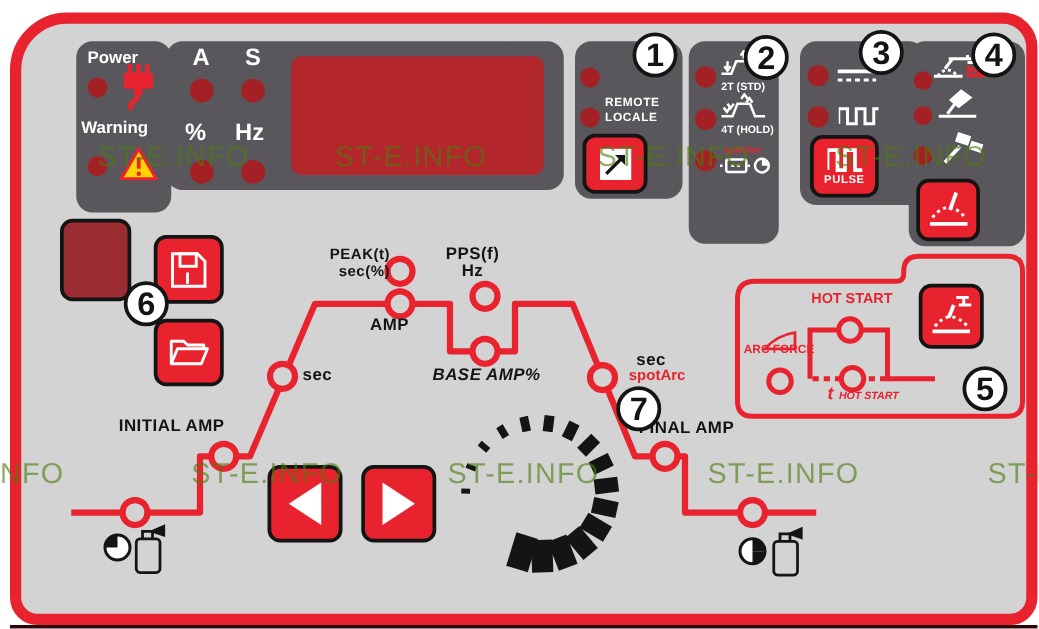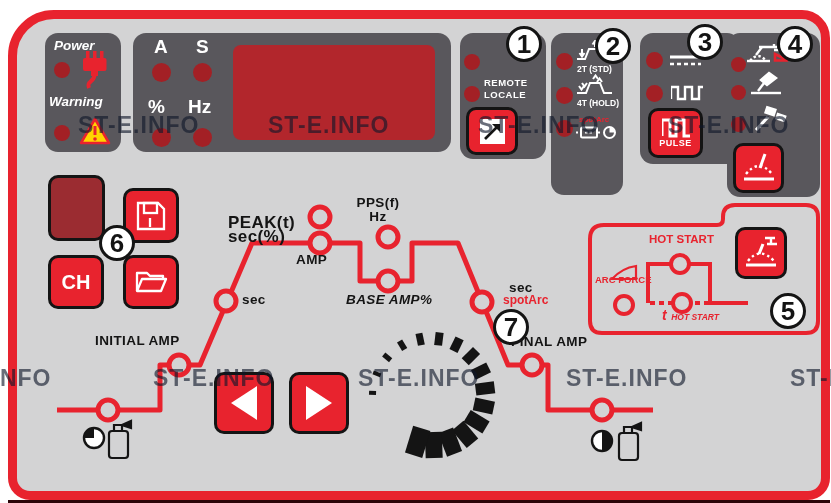--- a/index.html
+++ b/index.html
@@ -10,38 +10,38 @@
   .bottom-edge{position:absolute;left:8px;top:500px;width:822px;height:3px;background:#2b0508;}
   .box{position:absolute;background:#59575c;border-radius:13px;}
   .led{position:absolute;border-radius:50%;background:#a32025;}
   .ring{fill:#d3d3d4;stroke:#e8232e;stroke-width:5;}
   .btn{position:absolute;background:#e8232e;border:3px solid #141414;border-radius:10px;
        display:flex;align-items:center;justify-content:center;flex-direction:column;
        padding:0;cursor:pointer;box-sizing:border-box;}
   .wlbl{position:absolute;color:#fff;font-weight:bold;white-space:nowrap;}
   .rlbl{position:absolute;color:#e8232e;font-weight:bold;white-space:nowrap;}
   .blbl{position:absolute;color:#141414;font-weight:bold;white-space:nowrap;letter-spacing:.4px;}
-  .wm{position:absolute;color:#0f172a;opacity:.62;font-weight:bold;font-size:23px;
+  .wm{position:absolute;color:#4d7c0f;opacity:.62;font-weight:normal;font-size:23px;
       letter-spacing:1px;white-space:nowrap;z-index:40;pointer-events:none;}
   .callout{position:absolute;width:36px;height:36px;border-radius:50%;background:#fff;
            border:3px solid #141414;color:#141414;font-weight:bold;font-size:26px;
            display:flex;align-items:center;justify-content:center;z-index:50;box-sizing:border-box;}
   .btn-txt{color:#fff;font-weight:bold;}
   svg{display:block;}
   .overlay{position:absolute;left:0;top:0;z-index:10;pointer-events:none;}
   .abs{position:absolute;}
 </style>
 </head>
 <body>
 
 <div class="stage">
   <div class="panel"></div>
   <div class="bottom-edge"></div>
 
-  <div class="box" style="left:45px;top:33px;width:76px;height:119px;font-style:italic;">
+  <div class="box" style="left:61px;top:33px;width:76px;height:137px;">
     <div class="wlbl" style="left:9px;top:5px;font-size:13.5px;">Power</div>
     <div class="led" style="left:9px;top:29px;width:16px;height:16px;"></div>
     <span class="abs" style="left:36px;top:18px;">
       <svg width="28" height="40" viewBox="0 0 28 40">
         <g fill="#e8232e">
           <rect x="5" y="0" width="3.5" height="9"></rect>
             <rect x="12" y="0" width="3.5" height="9"></rect>
             <rect x="19" y="0" width="3.5" height="9"></rect>
           <rect x="2" y="7" width="23.5" height="13" rx="2"></rect>
             <rect x="10" y="19" width="7" height="6"></rect>
@@ -205,23 +205,20 @@
   <div class="btn" style="left:123px;top:188px;width:56px;height:55px;">
     <span>
       <svg width="32" height="32" viewBox="0 0 32 32">
         <g stroke="#fff" stroke-width="2.3" fill="none">
           <path d="M3,3 H23 L29,9 V29 H3 Z"></path>
           <rect x="9" y="3" width="13" height="10"></rect>
           <path d="M15,18 V27"></path>
         </g>
       </svg>
     </span>
-  </div>
-  <div class="btn" style="left:48px;top:255px;width:56px;height:54px;">
-    <span class="btn-txt" style="font-size:20px;">CH</span>
   </div>
   <div class="btn" style="left:123px;top:255px;width:56px;height:54px;">
     <span>
       <svg width="34" height="28" viewBox="0 0 34 28">
         <g stroke="#fff" stroke-width="2.3" fill="none" stroke-linejoin="round">
           <path d="M3,23 V5 H13 L16,8 H29 V11"></path>
           <path d="M3,23 L8,11 H32 L27,23 Z"></path>
         </g>
       </svg>
     </span>
@@ -313,21 +310,21 @@
       <rect x="-6" y="-63" width="12" height="19" transform="rotate(83)"></rect>
       <rect x="-6.5" y="-63" width="13" height="20" transform="rotate(102)"></rect>
       <rect x="-7" y="-63" width="14" height="22" transform="rotate(121)"></rect>
       <rect x="-7.5" y="-63" width="15" height="23" transform="rotate(140)"></rect>
       <rect x="-8" y="-63" width="16" height="25" transform="rotate(159)"></rect>
       <rect x="-8.5" y="-63" width="17" height="26" transform="rotate(178)"></rect>
       <rect x="-9" y="-63" width="18" height="28" transform="rotate(197)"></rect>
     </g>
   </svg>
 
-  <div class="blbl" style="left:228px;top:196px;width:84px;text-align:left;font-size:17px;line-height:14px;z-index:20;margin-top:20px;">
+  <div class="blbl" style="left:228px;top:196px;width:84px;text-align:right;font-size:12px;line-height:14px;z-index:20;">
     <div>PEAK(t)</div>
     <div>sec(%)</div>
   </div>
   <div class="blbl" style="left:296px;top:252px;font-size:13.5px;z-index:20;">AMP</div>
   <div class="blbl" style="left:242px;top:292px;font-size:13.5px;z-index:20;">sec</div>
   <div class="blbl" style="left:95px;top:333px;font-size:13.5px;z-index:20;">INITIAL AMP</div>
   <div class="blbl" style="left:348px;top:196px;width:60px;text-align:center;font-size:13.5px;line-height:14px;z-index:20;">
     <div>PPS(f)</div>
     <div>Hz</div>
   </div>

